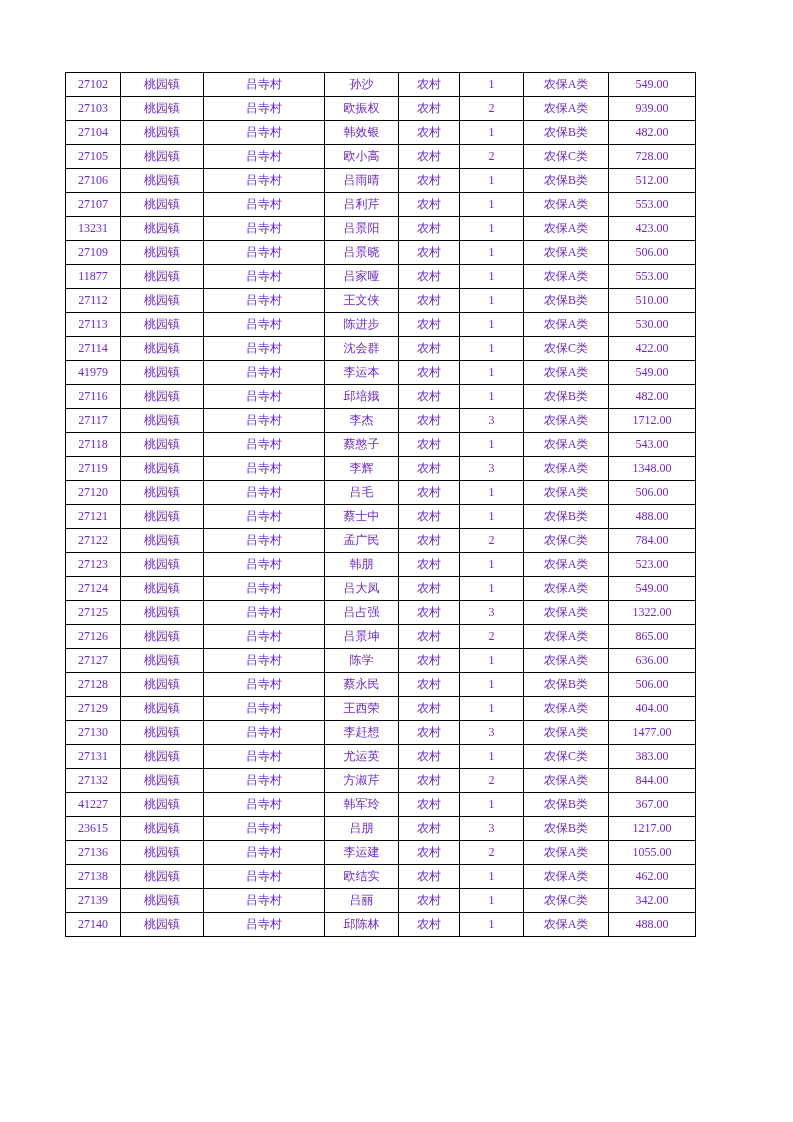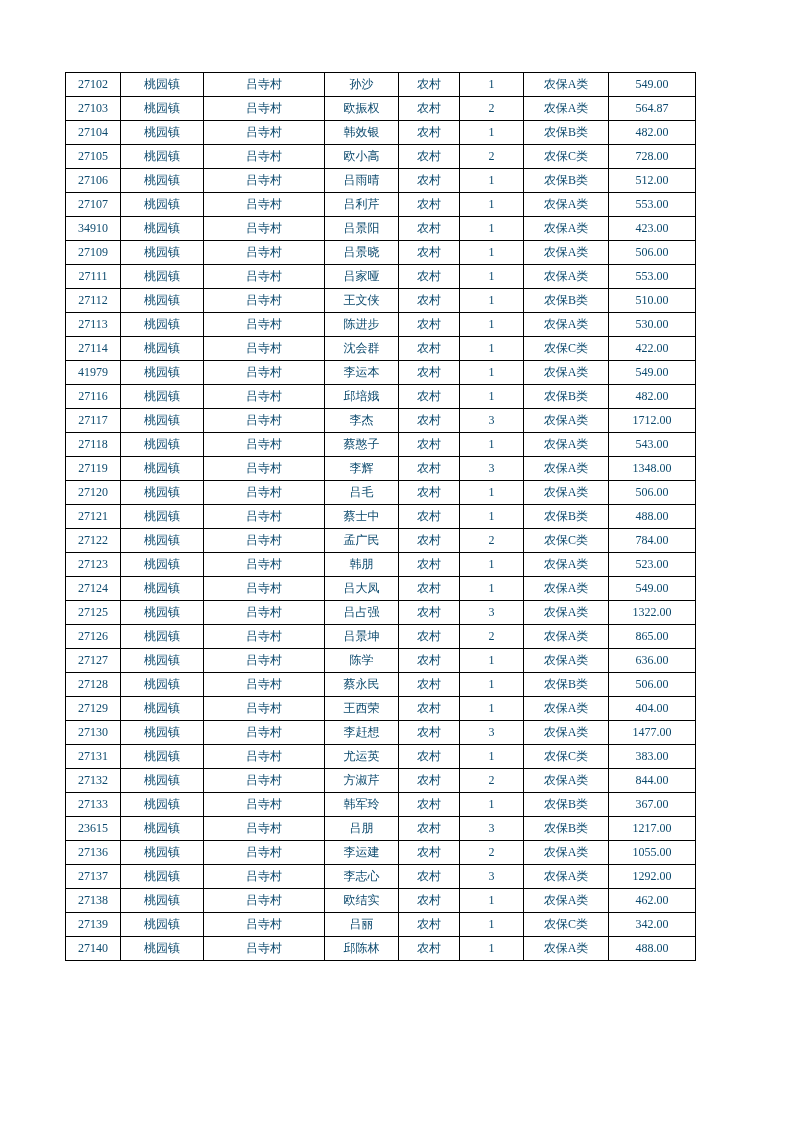--- a/index.html
+++ b/index.html
@@ -6,21 +6,21 @@
     margin: 0;
     padding: 0;
     background: #ffffff;
   }
   .page {
     position: relative;
     width: 793px;
     height: 1122px;
     background: #ffffff;
     font-family: "Liberation Serif", "DejaVu Serif", serif;
-    color: #0c4a6e;
+    color: #6d28d9;
     overflow: hidden;
   }
   table.data-table {
     position: absolute;
     left: 65px;
     top: 72px;
     border-collapse: collapse;
     table-layout: fixed;
   }
   table.data-table td {
@@ -69,21 +69,21 @@
           <td class="col-amount">549.00</td>
         </tr>
         <tr>
           <td class="col-id">27103</td>
           <td class="col-town">桃园镇</td>
           <td class="col-village">吕寺村</td>
           <td class="col-name">欧振权</td>
           <td class="col-type">农村</td>
           <td class="col-count">2</td>
           <td class="col-category">农保A类</td>
-          <td class="col-amount">564.87</td>
+          <td class="col-amount">939.00</td>
         </tr>
         <tr>
           <td class="col-id">27104</td>
           <td class="col-town">桃园镇</td>
           <td class="col-village">吕寺村</td>
           <td class="col-name">韩效银</td>
           <td class="col-type">农村</td>
           <td class="col-count">1</td>
           <td class="col-category">农保B类</td>
           <td class="col-amount">482.00</td>
@@ -112,41 +112,41 @@
           <td class="col-id">27107</td>
           <td class="col-town">桃园镇</td>
           <td class="col-village">吕寺村</td>
           <td class="col-name">吕利芹</td>
           <td class="col-type">农村</td>
           <td class="col-count">1</td>
           <td class="col-category">农保A类</td>
           <td class="col-amount">553.00</td>
         </tr>
         <tr>
-          <td class="col-id">34910</td>
+          <td class="col-id">13231</td>
           <td class="col-town">桃园镇</td>
           <td class="col-village">吕寺村</td>
           <td class="col-name">吕景阳</td>
           <td class="col-type">农村</td>
           <td class="col-count">1</td>
           <td class="col-category">农保A类</td>
           <td class="col-amount">423.00</td>
         </tr>
         <tr>
           <td class="col-id">27109</td>
           <td class="col-town">桃园镇</td>
           <td class="col-village">吕寺村</td>
           <td class="col-name">吕景晓</td>
           <td class="col-type">农村</td>
           <td class="col-count">1</td>
           <td class="col-category">农保A类</td>
           <td class="col-amount">506.00</td>
         </tr>
         <tr>
-          <td class="col-id">27111</td>
+          <td class="col-id">11877</td>
           <td class="col-town">桃园镇</td>
           <td class="col-village">吕寺村</td>
           <td class="col-name">吕家哑</td>
           <td class="col-type">农村</td>
           <td class="col-count">1</td>
           <td class="col-category">农保A类</td>
           <td class="col-amount">553.00</td>
         </tr>
         <tr>
           <td class="col-id">27112</td>
@@ -352,21 +352,21 @@
           <td class="col-id">27132</td>
           <td class="col-town">桃园镇</td>
           <td class="col-village">吕寺村</td>
           <td class="col-name">方淑芹</td>
           <td class="col-type">农村</td>
           <td class="col-count">2</td>
           <td class="col-category">农保A类</td>
           <td class="col-amount">844.00</td>
         </tr>
         <tr>
-          <td class="col-id">27133</td>
+          <td class="col-id">41227</td>
           <td class="col-town">桃园镇</td>
           <td class="col-village">吕寺村</td>
           <td class="col-name">韩军玲</td>
           <td class="col-type">农村</td>
           <td class="col-count">1</td>
           <td class="col-category">农保B类</td>
           <td class="col-amount">367.00</td>
         </tr>
         <tr>
           <td class="col-id">23615</td>
@@ -380,30 +380,20 @@
         </tr>
         <tr>
           <td class="col-id">27136</td>
           <td class="col-town">桃园镇</td>
           <td class="col-village">吕寺村</td>
           <td class="col-name">李运建</td>
           <td class="col-type">农村</td>
           <td class="col-count">2</td>
           <td class="col-category">农保A类</td>
           <td class="col-amount">1055.00</td>
-        </tr>
-        <tr>
-          <td class="col-id">27137</td>
-          <td class="col-town">桃园镇</td>
-          <td class="col-village">吕寺村</td>
-          <td class="col-name">李志心</td>
-          <td class="col-type">农村</td>
-          <td class="col-count">3</td>
-          <td class="col-category">农保A类</td>
-          <td class="col-amount">1292.00</td>
         </tr>
         <tr>
           <td class="col-id">27138</td>
           <td class="col-town">桃园镇</td>
           <td class="col-village">吕寺村</td>
           <td class="col-name">欧结实</td>
           <td class="col-type">农村</td>
           <td class="col-count">1</td>
           <td class="col-category">农保A类</td>
           <td class="col-amount">462.00</td>

